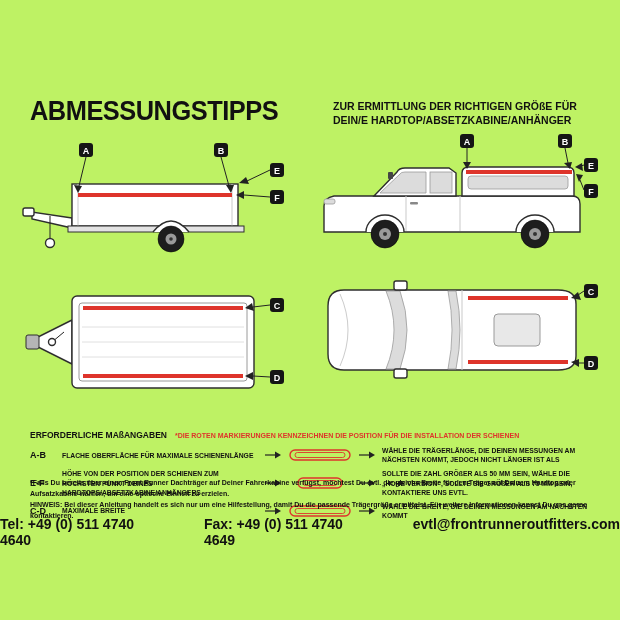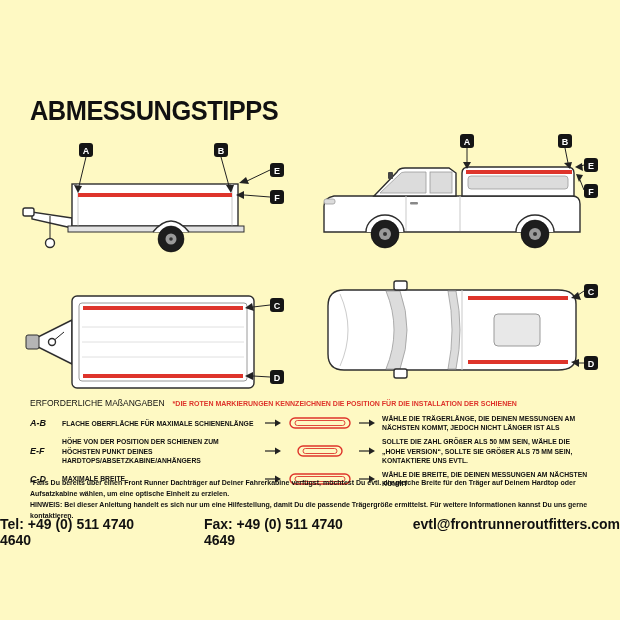--- a/index.html
+++ b/index.html
@@ -1,20 +1,20 @@
 <!DOCTYPE html>
 <html style="--accent-red: #de342b; --ink: #111111;"><head>
 <meta charset="utf-8">
 <style>
   :root { --accent-red:#de342b; --ink:#111111; }
   * { box-sizing:border-box; margin:0; padding:0; }
   html,body { width:620px; height:620px; }
   body { background:#ffffff; font-family:"Liberation Sans", sans-serif; color:var(--ink); position:relative; overflow:hidden; }
 
-  .page { position:absolute; inset:0; background:#fef9c3; }
+  .page { position:absolute; inset:0; background:#bef264; }
 
   .title { position:absolute; left:30px; top:96px; font-size:27px; font-weight:900; letter-spacing:-0.5px; transform:scaleX(.94); transform-origin:left; }
   .subtitle { position:absolute; left:333px; top:100px; width:252px; font-size:10.5px; font-weight:800; line-height:1.3; }
 
   .diag { position:absolute; }
   .d-trailer-side { left:20px;  top:140px; }
   .d-trailer-top  { left:20px;  top:282px; }
   .d-truck-side   { left:310px; top:132px; }
   .d-truck-top    { left:310px; top:272px; }
 
@@ -26,39 +26,40 @@
   .tire { fill:#1d1d1d; stroke:#000; stroke-width:.5; }
   .hub { fill:#9a9a9a; }
   .leader { stroke:#222; stroke-width:1; fill:none; }
   .arrowhead { fill:#222; }
   .mk-box { fill:#151515; }
   .mk-letter { fill:#fff; font-family:"Liberation Sans",sans-serif; font-size:9px; font-weight:700; }
   .lightline { stroke:#c9c9c9; stroke-width:1; }
 
   .legend { position:absolute; left:30px; top:398px; width:564px; }
   .legend-head { display:flex; align-items:baseline; gap:8px; margin-bottom:6px; }
-  .legend-head .hd { font-size:8.5px; font-weight:400; }
+  .legend-head .hd { font-size:8.5px; font-weight:700;margin-top:32px; }
   .legend-head .hd-note { font-size:7px; font-weight:800; color:var(--accent-red); }
   .legend-row { display:flex; align-items:center; gap:6px; margin-bottom:5px; }
-  .range { width:26px; font-size:9px; font-weight:900; flex:none;font-style:italic; }
+  .range { width:26px; font-size:9px; font-weight:900; flex:none; }
   .desc { width:196px; font-size:6.8px; font-weight:700; line-height:1.35; flex:none; }
   .arrow { flex:none; display:block; }
   .pill { flex:none; display:block; }
   .result { flex:1; font-size:6.8px; font-weight:800; line-height:1.35; }
 
   .footnote { position:absolute; left:30px; top:478px; width:562px; font-size:7px; font-weight:600; line-height:1.5; }
   .hint     { position:absolute; left:30px; top:500px; width:562px; font-size:7px; font-weight:600; line-height:1.5; }
   .contact  { position:absolute; left:0; top:516px; width:620px; display:flex; justify-content:center; gap:36px; font-size:14px; font-weight:800; }
 </style>
 </head>
 <body>
 
 <div class="page">
 
   <div class="title">ABMESSUNGSTIPPS</div>
+  <div class="subtitle">ZUR ERMITTLUNG DER RICHTIGEN GRÖßE FÜR DEIN/E HARDTOP/ABSETZKABINE/ANHÄNGER</div>
 
   <svg class="diag d-trailer-side" width="280" height="140" viewBox="0 0 280 140">
     <g>
       <polygon class="outline" points="52,78 12,72 12,79 52,88"></polygon>
       <rect class="outline" x="3" y="68" width="11" height="8" rx="2" fill="#bbbbbb"></rect>
       <line class="leader" x1="30" y1="76" x2="30" y2="99"></line>
       <circle class="outline" cx="30" cy="103" r="4.5"></circle>
     </g>
     <g>
       <rect class="outline" x="52" y="44" width="166" height="42"></rect>

